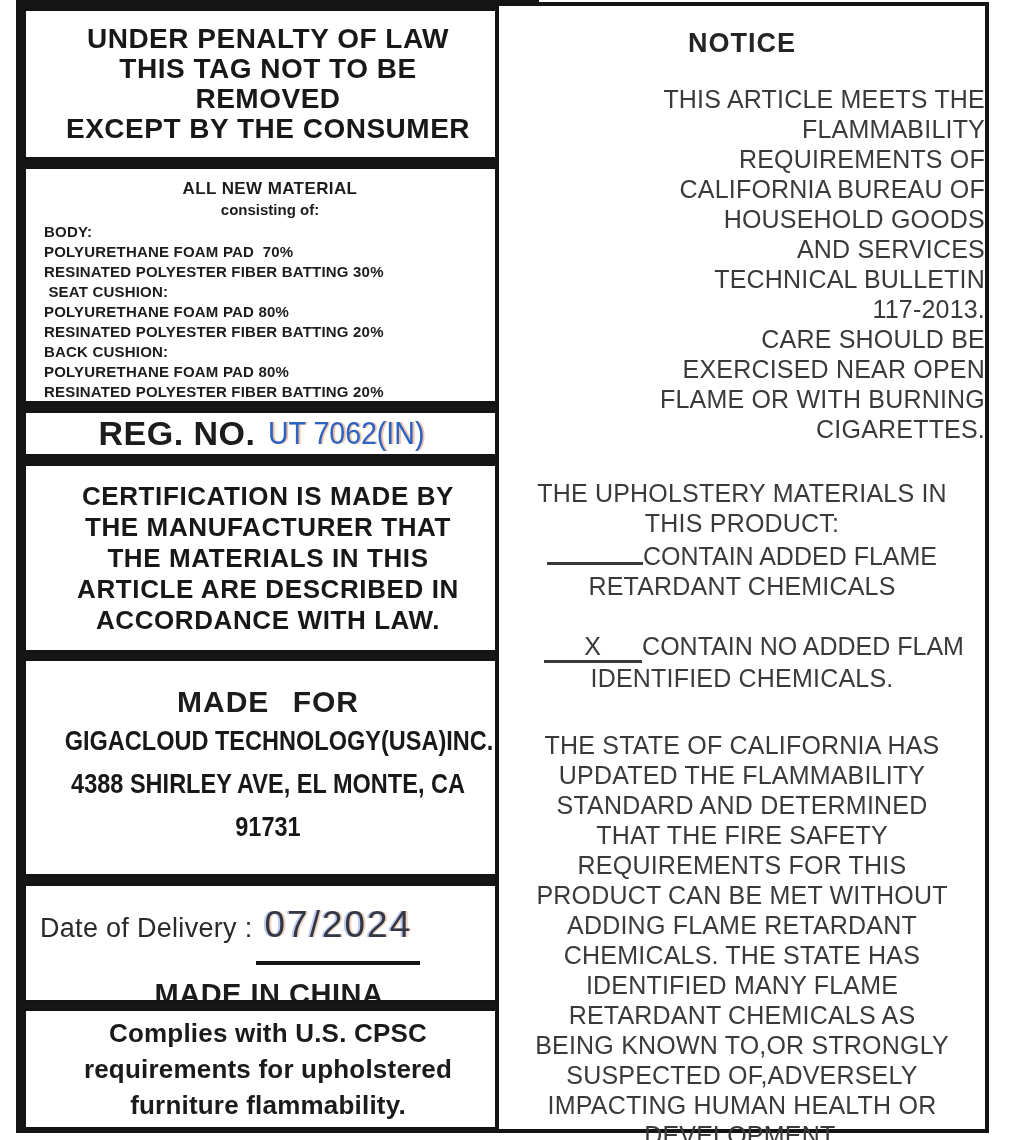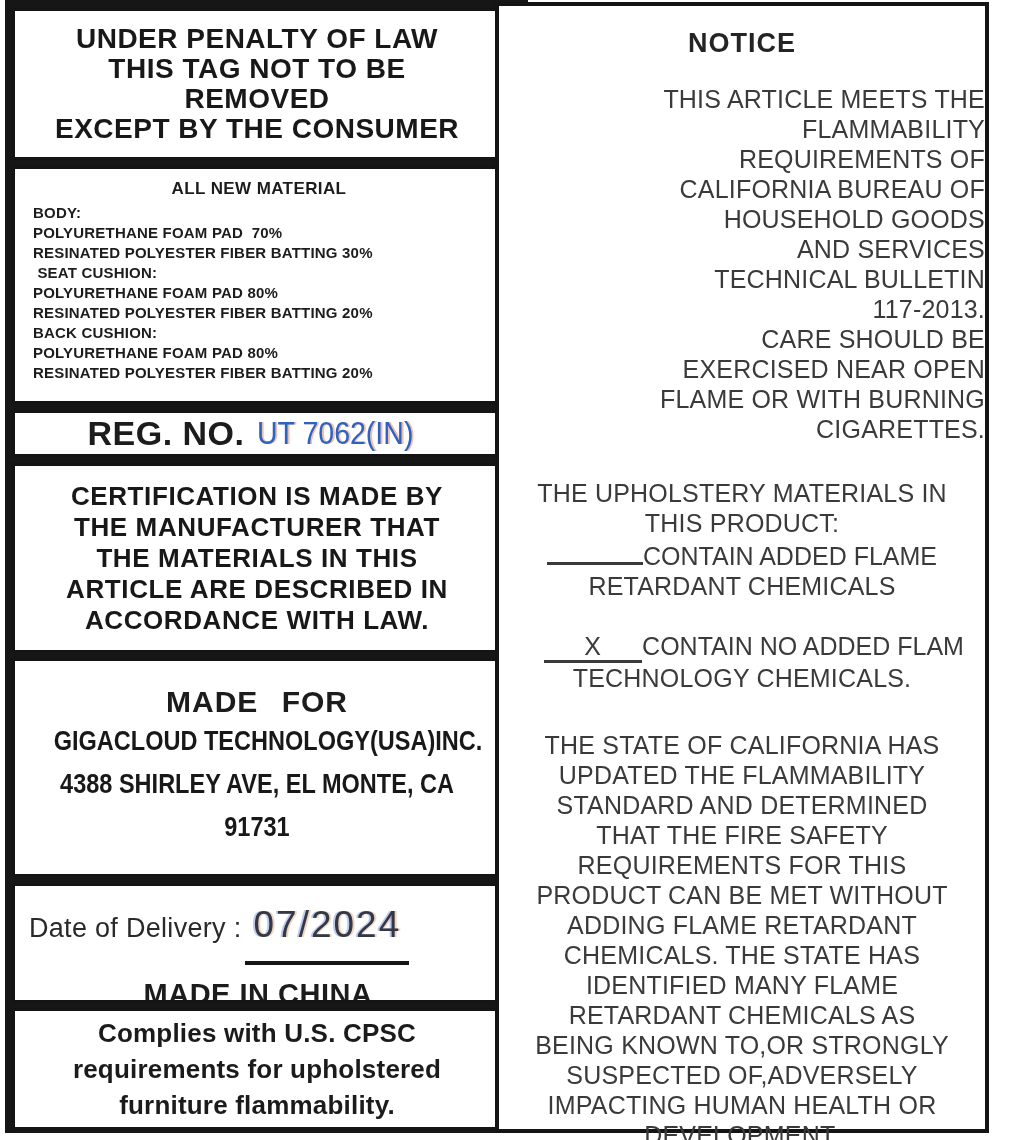--- a/index.html
+++ b/index.html
@@ -2,21 +2,21 @@
 <html><head>
 <meta charset="utf-8">
 <style>
   html,body{margin:0;padding:0;background:#ffffff;}
   .canvas{
     position:relative;width:1030px;height:1140px;background:#ffffff;
     font-family:"Liberation Sans","DejaVu Sans",sans-serif;overflow:hidden;
   }
   
   .left-panel{
-    position:absolute;left:5px;top:0;width:523px;height:1133px;
+    position:absolute;left:16px;top:0;width:523px;height:1133px;
     background:#161616;box-sizing:border-box;
     padding:8px 26px 3px 7px;
     display:flex;flex-direction:column;
   }
   .box{
     background:#ffffff;border:3px solid #141414;box-sizing:border-box;
     color:#1c1c1c;overflow:hidden;
   }
   .gap{height:6px;flex:none;}
   .penalty-box{height:152px;display:flex;align-items:center;justify-content:center;}
@@ -98,20 +98,21 @@
     <section class="box penalty-box">
       <div class="penalty-text">UNDER PENALTY OF LAW
 THIS TAG NOT TO BE
 REMOVED
 EXCEPT BY THE CONSUMER</div>
     </section>
     <div class="gap"></div>
 
     <section class="box materials-box">
       <div class="mat-header">ALL NEW MATERIAL</div>
+      <div class="mat-sub">consisting of:</div>
       <div class="mat-lines">BODY:
 POLYURETHANE FOAM PAD  70%
 RESINATED POLYESTER FIBER BATTING 30%
  SEAT CUSHION:
 POLYURETHANE FOAM PAD 80%
 RESINATED POLYESTER FIBER BATTING 20%
 BACK CUSHION:
 POLYURETHANE FOAM PAD 80%
 RESINATED POLYESTER FIBER BATTING 20%</div>
     </section>
@@ -170,21 +171,21 @@
 EXERCISED NEAR OPEN
 FLAME OR WITH BURNING
 CIGARETTES.</div>
     <div class="rp uph">THE UPHOLSTERY MATERIALS IN
 THIS PRODUCT:</div>
 
     <div class="contain-row"><span class="blank-underline"></span><span>CONTAIN ADDED FLAME</span></div>
     <div class="rp">RETARDANT CHEMICALS</div>
 
     <div class="contain-row x-row"><span class="x-underline">X</span><span>CONTAIN NO ADDED FLAM</span></div>
-    <div class="rp">TECHNOLOGY CHEMICALS.</div>
+    <div class="rp">IDENTIFIED CHEMICALS.</div>
 
     <div class="rp state-para">THE STATE OF CALIFORNIA HAS
 UPDATED THE FLAMMABILITY
 STANDARD AND DETERMINED
 THAT THE FIRE SAFETY
 REQUIREMENTS FOR THIS
 PRODUCT CAN BE MET WITHOUT
 ADDING FLAME RETARDANT
 CHEMICALS. THE STATE HAS
 IDENTIFIED MANY FLAME

